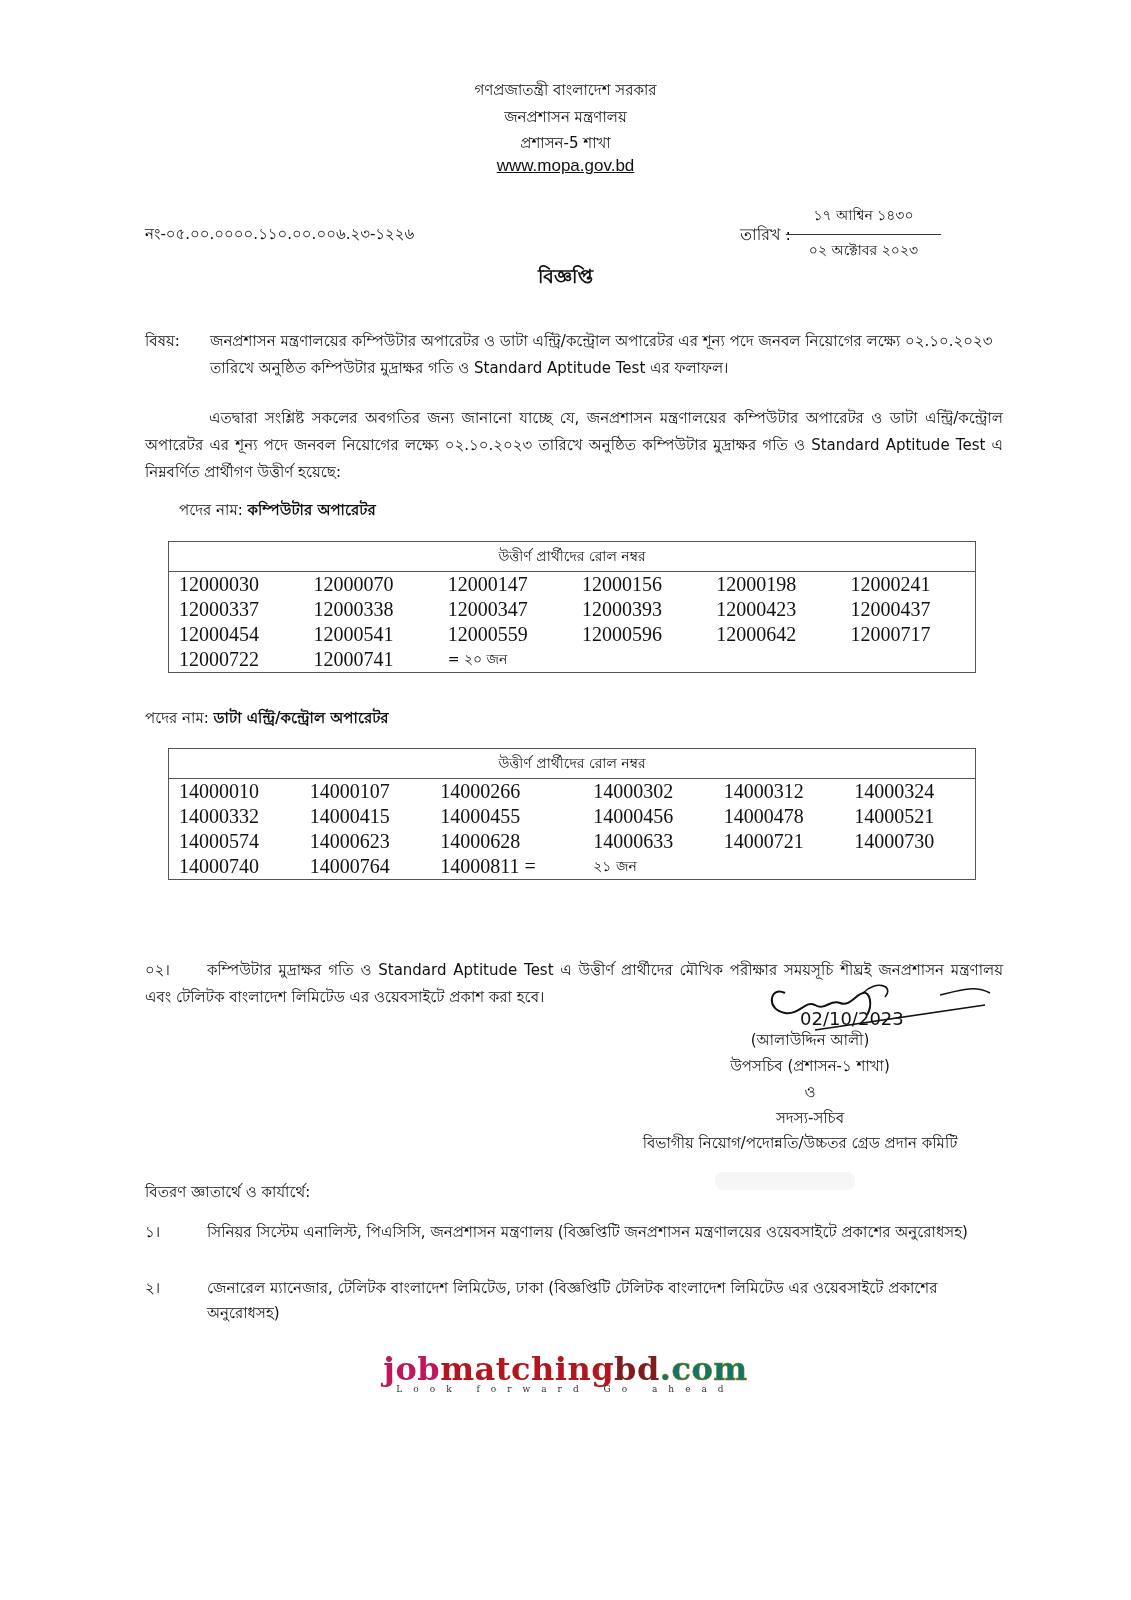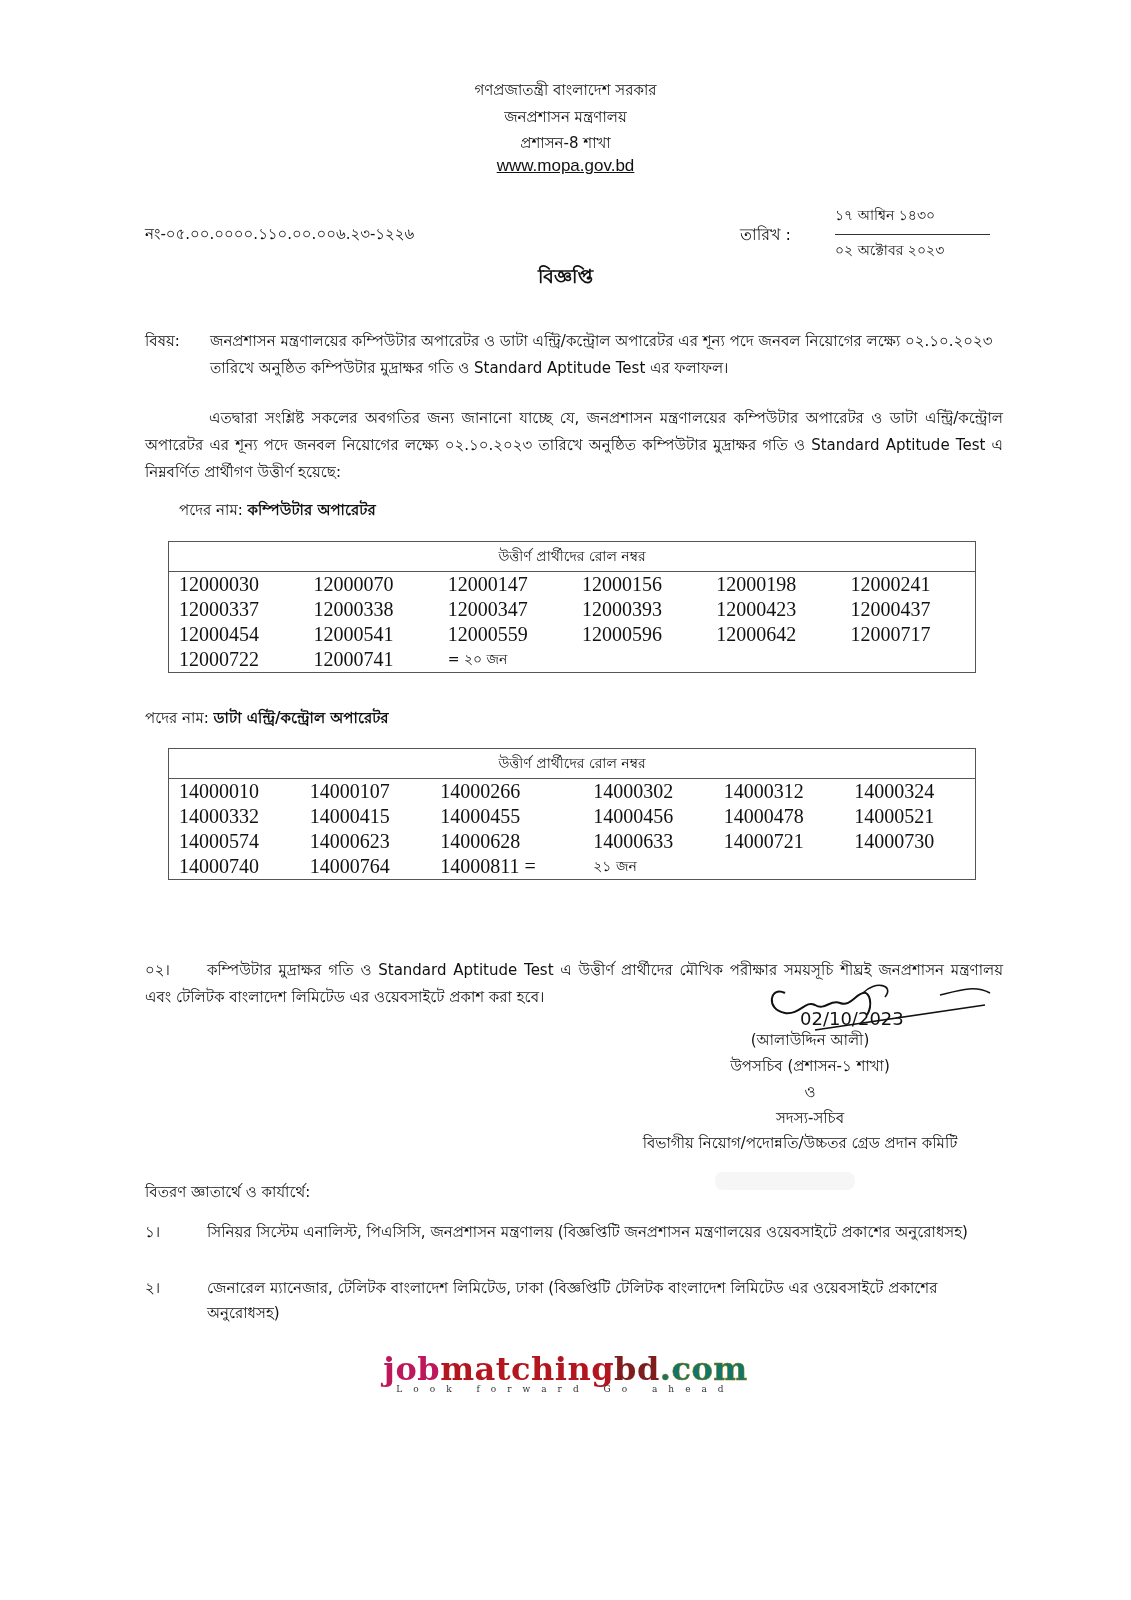--- a/index.html
+++ b/index.html
@@ -4,21 +4,21 @@
 <style>
   html, body { margin: 0; padding: 0; background: #ffffff; }
   body { width: 1131px; height: 1600px; position: relative; overflow: hidden;
          font-family: "DejaVu Sans", sans-serif; color: #111; }
   .serif { font-family: Liberation Sans, sans-serif; }
   .abs { position: absolute; }
   .header { left: 0; width: 1131px; text-align: center; font-size: 15px; }
   .url { text-decoration: underline; font-size: 17px; }
   .memo-no { left: 145px; top: 222px; font-size: 15px; }
   .date-label { left: 740px; top: 222px; font-size: 16px; }
-  .date-box { left: 835px; top: 204px; width: 155px; font-size: 14px; }
+  .date-box { left: 786px; top: 204px; width: 155px; text-align: center; font-size: 14px; }
   .date-box .line { border-top: 1.5px solid #333; margin: 6px 0 4px 0; }
   .title { left: 0; width: 1131px; top: 262px; text-align: center; font-size: 19px; font-weight: bold; }
   .subject { left: 145px; top: 328px; width: 860px; font-size: 15px; line-height: 27px; }
   .subject .lbl { position: absolute; left: 0; top: 0; }
   .subject .txt { margin-left: 65px; }
   .para { left: 145px; top: 405px; width: 858px; font-size: 15px; line-height: 27px; text-align: justify; }
   .para .indent { display: inline-block; width: 64px; }
   .post { left: 145px; font-size: 15px; }
   .post b { font-weight: bold; }
   table.rolls { position: absolute; left: 168px; width: 808px; border-collapse: collapse;
@@ -42,21 +42,21 @@
   .logo .p3 { color: #7f1d1d; }
   .logo .p4 { color: #0f766e; -webkit-text-stroke: 0.6px #8a7a00; }
   .logo .tag { font-family: "DejaVu Serif", serif; font-size: 9px; letter-spacing: 11px; color: #333; margin-top: -4px; }
   .faint { left: 715px; top: 1172px; width: 140px; height: 18px; background: #f4f4f4; border-radius: 8px; opacity: 0.8; }
 </style>
 </head>
 <body>
 
 <div class="abs header" style="top:78px;">গণপ্রজাতন্ত্রী বাংলাদেশ সরকার</div>
 <div class="abs header" style="top:105px;">জনপ্রশাসন মন্ত্রণালয়</div>
-<div class="abs header" style="top:131px;">প্রশাসন-8 শাখা</div>
+<div class="abs header" style="top:131px;">প্রশাসন-5 শাখা</div>
 <div class="abs header serif url" style="top:156px;">www.mopa.gov.bd</div>
 
 <div class="abs memo-no">নং-০৫.০০.০০০০.১১০.০০.০০৬.২৩-১২২৬</div>
 <div class="abs date-label">তারিখ :</div>
 <div class="abs date-box">
   <div>১৭ আশ্বিন ১৪৩০</div>
   <div class="line"></div>
   <div>০২ অক্টোবর ২০২৩</div>
 </div>
 

